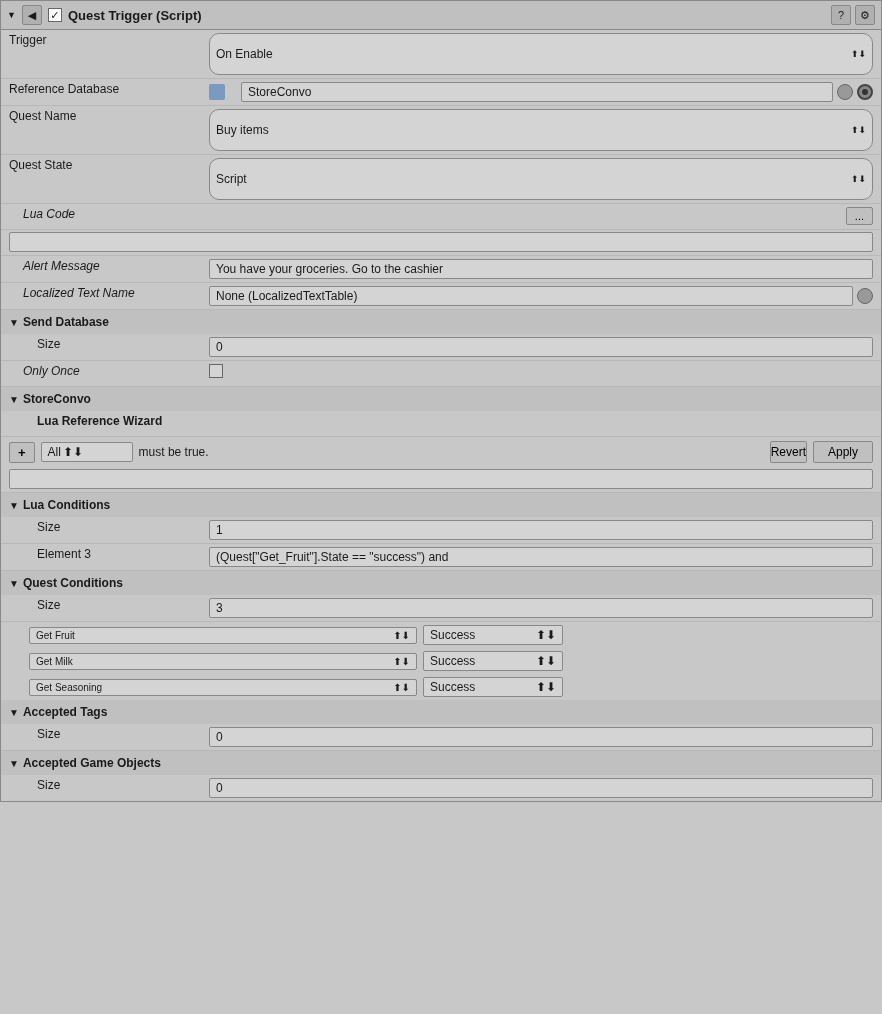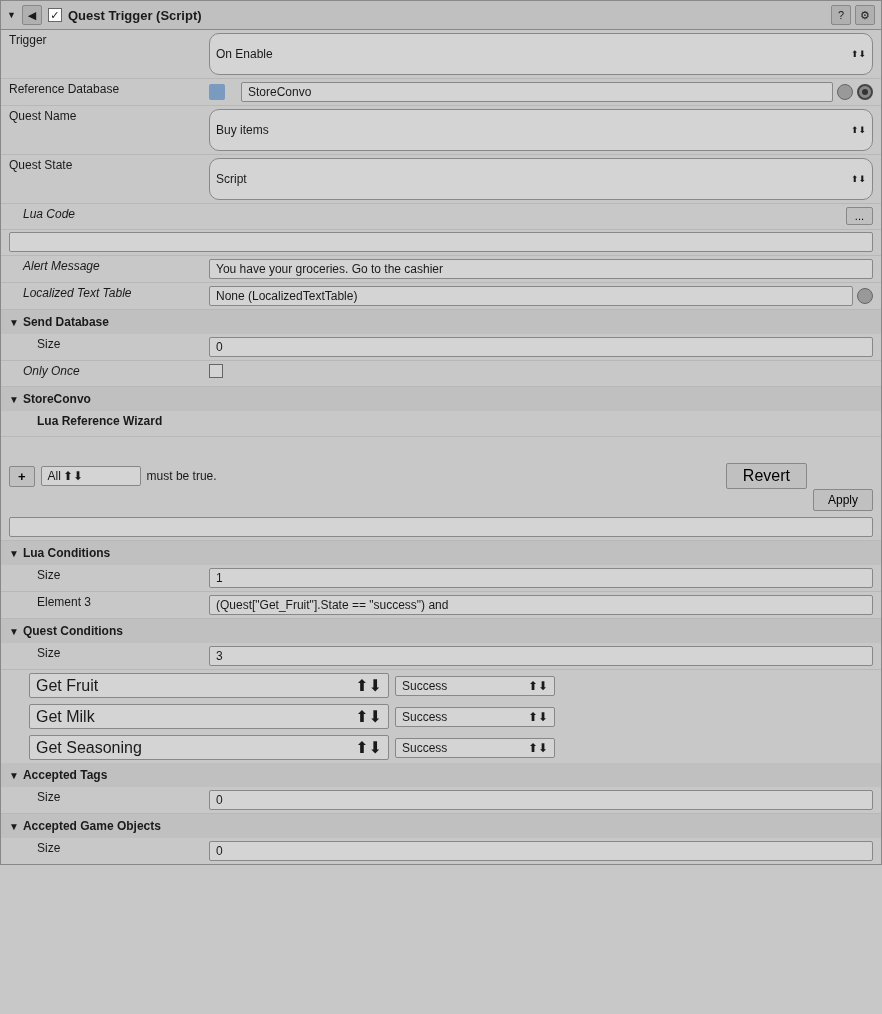--- a/index.html
+++ b/index.html
@@ -205,42 +205,41 @@
     .dropdown-sm {
       background: #d4d4d4;
       border: 1px solid #888;
       border-radius: 2px;
       padding: 2px 6px;
       font-size: 12px;
       display: flex;
       align-items: center;
       gap: 2px;
       cursor: pointer;
-      width: 100px;
+      width: 92px;
     }
     .must-be-true {
       font-size: 12px;
     }
     .btn-revert {
       background: #c0c0c0;
       border: 1px solid #888;
       border-radius: 2px;
-      padding: 3px 16px;
-      cursor: pointer;
-      font-size: 16px;
+      padding: 3px 0;
+      cursor: pointer;
+      font-size: 12px;
       margin-left: auto;
     }
     .btn-apply {
       background: #c0c0c0;
       border: 1px solid #888;
       border-radius: 2px;
       padding: 3px 14px;
       cursor: pointer;
       font-size: 12px;
-      margin-top: 48px;
     }
     .empty-input {
       background: #d4d4d4;
       border: 1px solid #888;
       border-radius: 2px;
       padding: 2px 6px;
       font-size: 12px;
       flex: 1;
       height: 20px;
     }
@@ -248,38 +247,38 @@
       display: flex;
       align-items: center;
       gap: 6px;
       padding: 3px 14px 3px 28px;
     }
     .dropdown-quest {
       background: #d4d4d4;
       border: 1px solid #888;
       border-radius: 2px;
       padding: 2px 6px;
-      font-size: 16px;
+      font-size: 10px;
       display: flex;
       align-items: center;
       justify-content: space-between;
       cursor: pointer;
-      width: 360px;
+      width: 388px;
     }
     .dropdown-status {
       background: #d4d4d4;
       border: 1px solid #888;
       border-radius: 2px;
       padding: 2px 6px;
       font-size: 12px;
       display: flex;
       align-items: center;
       justify-content: space-between;
       cursor: pointer;
-      width: 160px;
+      width: 140px;
     }
   </style>
 </head>
 <body>
 
 <div class="panel">
 
   <div class="panel-header">
     <span class="arrow-down">▼</span>
     <span class="icon-btn">◀</span>
@@ -346,21 +345,21 @@
   </div>
 
   <div class="row">
     <span class="label label-indent">Alert Message</span>
     <div class="field-area">
       <div class="text-display">You have your groceries. Go to the cashier</div>
     </div>
   </div>
 
   <div class="row">
-    <span class="label label-indent">Localized Text Table</span>
+    <span class="label label-indent">Localized Text Name</span>
     <div class="field-area">
       <div class="text-display" style="flex:1;">None (LocalizedTextTable)</div>
       <span class="icon-circle"></span>
     </div>
   </div>
 
   <div class="section-header">
     <span class="section-arrow">▼</span>
     <span>Send Database</span>
   </div>

